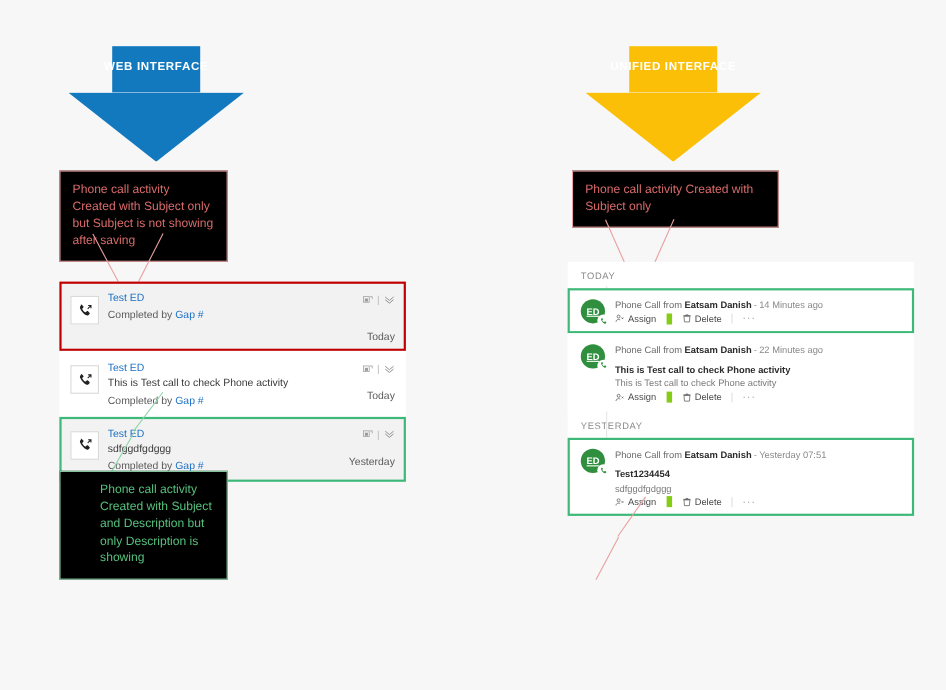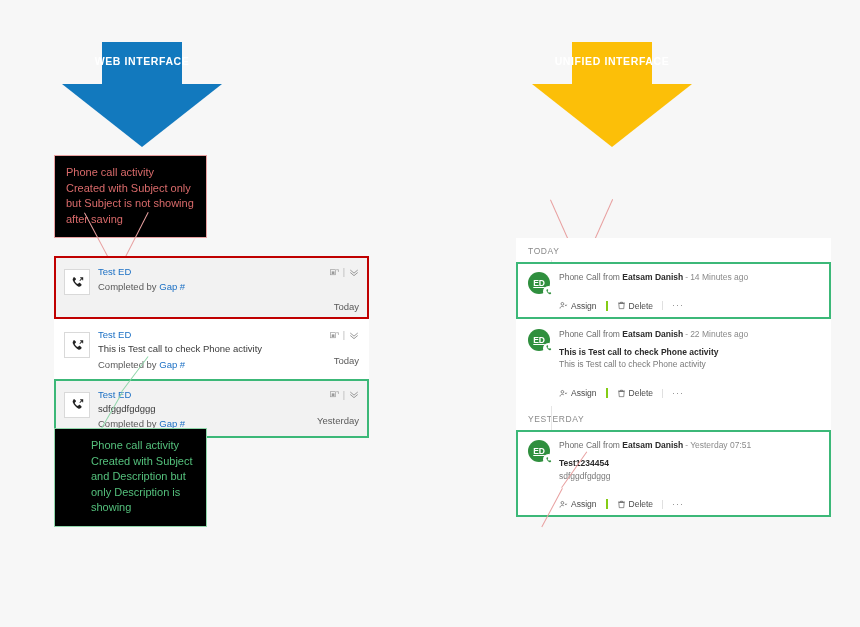--- a/index.html
+++ b/index.html
@@ -127,24 +127,24 @@
   }
   .ucard-body { flex: 1 1 auto; min-width: 0; }
   .ucard-head { font-size: 8.5px; color: #6b6b6b; line-height: 1.5; }
   .ucard-head b { color: #2b2b2b; font-weight: bold; }
   .ucard-head .dash { color: #9a9a9a; margin: 0 2px; }
   .ucard-head .ago { color: #8a8a8a; }
   .ucard-subject { font-size: 8.5px; font-weight: bold; color: #2b2b2b; margin-top: 5px; line-height: 1.5; }
   .ucard-desc { font-size: 8.5px; color: #7a7a7a; line-height: 1.5; }
   .ucard-actions {
     display: flex; align-items: center; gap: 0;
-    margin-top: 17px; font-size: 8.5px; color: #4a4a4a;
+    margin-top: 1px; font-size: 8.5px; color: #4a4a4a;
   }
   .uaction { display: flex; align-items: center; gap: 3px; padding-right: 9px; }
-  .uaction + .uaction { padding-left: 9px; border-left: 2px solid #84cc16; justify-content: space-between; }
+  .uaction + .uaction { padding-left: 9px; border-left: 5px solid #84cc16; justify-content: space-between; }
   .uellipsis { padding-left: 9px; border-left: 1px solid #e0e0e0; color: #8a8a8a; letter-spacing: 1px; font-size: 9px; line-height: 1; }
   .ico { display: inline-block; line-height: 0; }
 </style>
 </head>
 <body>
 
 <div class="panel panel-left">
 
   <div class="arrow" id="arrow-web">
     <div class="shaft" style="background:#1279be"></div>
@@ -294,20 +294,23 @@
 </div>
 
 <div class="panel panel-right">
 
   <div class="arrow" id="arrow-unified" style="left:102px;">
     <div class="shaft" style="background:#fcbf08"></div>
     <div class="head" style="background:#fcbf08"></div>
     <div class="label">UNIFIED INTERFACE</div>
   </div>
 
+  <div class="callout red" style="left:90px; top:155px; width:188px;">
+    <span>Phone call activity Created with Subject only</span>
+  </div>
   <div class="tail red" style="left:120px; top:200px; width:80px; height:46px;">
     <i style="left:0px;  top:0px; height:52px; transform: rotate(-24deg);"></i>
     <i style="left:42px; top:47px; height:52px; transform: rotate(204deg);"></i>
   </div>
 
   <div id="uni-panel" style="left:86px;">
     <div class="tl-line"></div>
 
     <div class="uni-group-label">TODAY</div>
 

